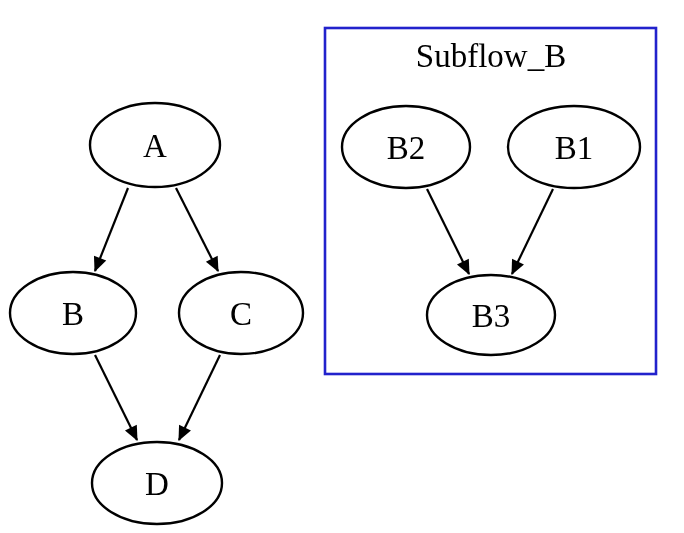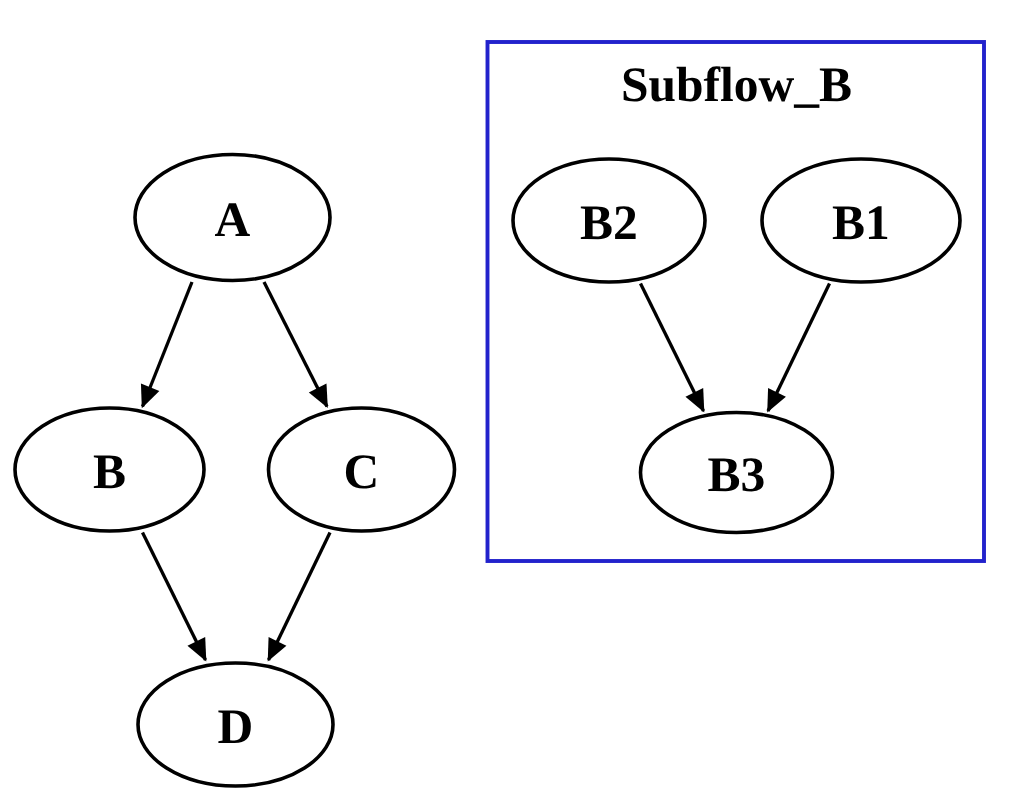--- a/index.html
+++ b/index.html
@@ -9,21 +9,20 @@
     height: 533px;
     background: #ffffff;
     overflow: hidden;
     font-family: "Liberation Serif", serif;
   }
   .stage {
     position: relative;
     width: 622px;
     height: 533px;
     background: #ffffff;
-    font-weight: bold;
   }
   svg { display: block; }
   .node-ellipse {
     fill: #ffffff;
     stroke: #000000;
     stroke-width: 2.4;
   }
   .node-label {
     fill: #000000;
     font-family: "Liberation Serif", serif;

